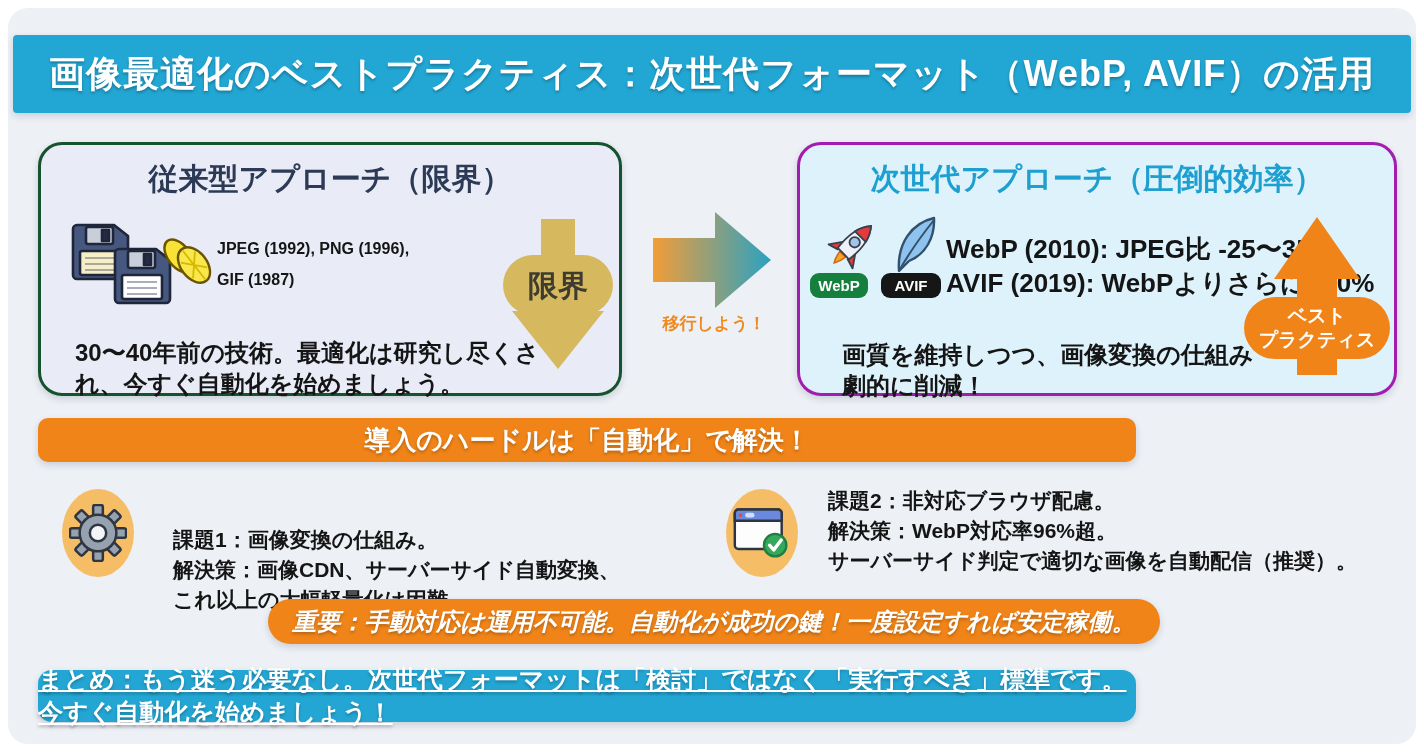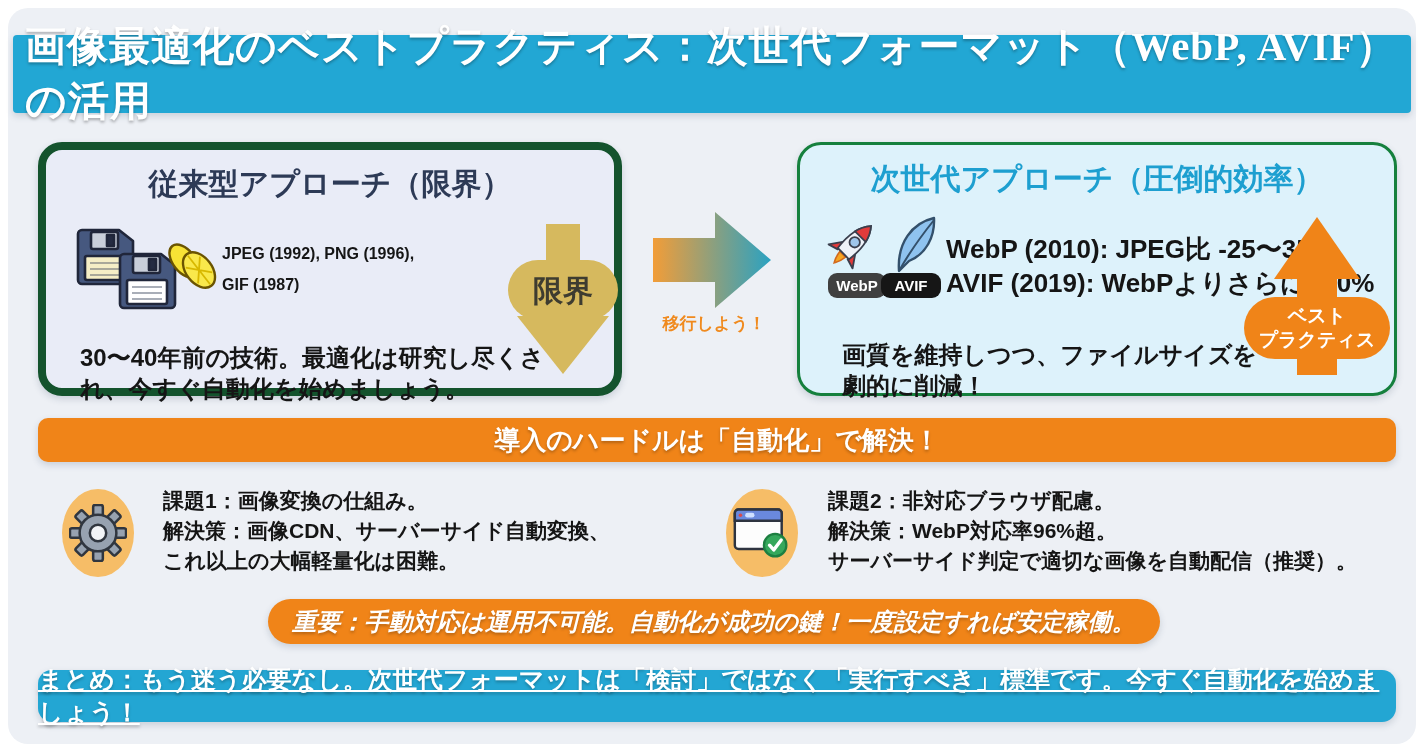--- a/index.html
+++ b/index.html
@@ -4,66 +4,66 @@
 <style>
   html,body{margin:0;padding:0;background:#ffffff;}
   .page{position:relative;width:1424px;height:752px;background:#ffffff;overflow:hidden;
         font-family:"Liberation Sans","DejaVu Sans",sans-serif;font-weight:bold;color:#17181c;}
   .panel{position:absolute;left:8px;top:8px;right:8px;bottom:8px;background:#edf0f5;border-radius:20px;}
   .shadow{box-shadow:0 3px 7px rgba(40,60,90,.18);}
 
   
   .header-band{position:absolute;left:13px;top:35px;width:1398px;height:78px;background:#22a7d4;
                border-radius:4px;display:flex;align-items:center;justify-content:center;}
-  .header-title{margin:12px;font-size:41px;color:#ffffff;letter-spacing:1px;
-                text-shadow:0 2px 3px rgba(0,0,0,.28);font-family:Liberation Serif, serif;}
+  .header-title{margin:0;font-size:36px;color:#ffffff;letter-spacing:1px;
+                text-shadow:0 2px 3px rgba(0,0,0,.28);}
 
   
   .box{position:absolute;top:142px;height:254px;border-radius:24px;box-sizing:border-box;}
-  .box.legacy{left:38px;width:584px;background:#e9ecf7;border:8px solid #14532d;}
-  .box.nextgen{left:797px;width:600px;background:#ddf2fb;border:3px solid #15803d;}
+  .box.legacy{left:38px;width:584px;background:#e9ecf7;border:3px solid #14532d;}
+  .box.nextgen{left:797px;width:600px;background:#ddf2fb;border:3px solid #a21caf;}
   .box-title{position:absolute;left:0;top:14px;width:100%;margin:0;text-align:center;font-size:30px;}
   .legacy-title{color:#2d3a56;}
   .nextgen-title{color:#1d9fd0;}
 
   .floppy-icon{position:absolute;left:28px;top:78px;}
   .lemon-icon{position:absolute;left:118px;top:86px;}
   .formats-text{position:absolute;left:176px;top:88px;font-size:16px;line-height:31px;color:#151515;}
   .limit-arrow{position:absolute;left:460px;top:74px;}
   .box-body{position:absolute;left:18px;top:176px;margin:16px;font-size:24px;line-height:31px;color:#151515;}
 
   .rocket-icon{position:absolute;left:24px;top:68px;}
   .feather-icon{position:absolute;left:92px;top:70px;}
   .badge{position:absolute;top:128px;height:25px;border-radius:9px;color:#ffffff;font-size:15px;
          display:flex;align-items:center;justify-content:center;}
-  .badge-webp{left:28px;width:58px;background:#404040;}
+  .badge-webp{left:10px;width:58px;background:#15803d;}
   .badge-avif{left:81px;width:60px;background:#161616;}
   .nextgen-lines{position:absolute;left:146px;top:87px;font-size:26px;line-height:34px;color:#151515;}
   .best-arrow{position:absolute;left:444px;top:72px;}
   .nextgen-body{left:26px;top:178px;}
 
   
   .transition-arrow{position:absolute;left:653px;top:210px;}
   .transition-label{position:absolute;left:628px;top:312px;width:172px;text-align:center;
                     font-size:17px;color:#f08a1e;}
 
   
-  .banner{position:absolute;left:38px;width:1358px;display:flex;align-items:center;justify-content:center;
+  .banner{position:absolute;left:38px;width:1098px;display:flex;align-items:center;justify-content:center;
           color:#ffffff;}
   .banner span{text-shadow:0 2px 3px rgba(0,0,0,.25);}
   .banner.automation{top:418px;height:44px;background:#f08418;border-radius:10px;font-size:26px;}
   .banner.summary{top:670px;height:52px;background:#23a6d3;border-radius:14px;font-size:25px;text-decoration:underline;}
 
   
   .challenge-circle{position:absolute;width:72px;height:88px;border-radius:50%;background:#f6bd67;
                     display:flex;align-items:center;justify-content:center;}
   .circle-1{left:62px;top:489px;}
   .circle-2{left:726px;top:489px;}
   .challenge-text{position:absolute;top:486px;font-size:21px;line-height:30px;color:#151515;}
-  .text-1{left:163px;}
+  .text-1{left:173px;margin-top:39px;}
   .text-2{left:828px;}
 
   
   .pill-important{position:absolute;left:268px;top:599px;width:892px;height:45px;background:#f08418;
                   border-radius:23px;display:flex;align-items:center;justify-content:center;
                   color:#ffffff;font-size:24px;font-style:italic;}
   .pill-important span{text-shadow:0 2px 3px rgba(0,0,0,.25);}
 
   svg text{font-family:"Liberation Sans","DejaVu Sans",sans-serif;font-weight:bold;}
 </style>
@@ -163,21 +163,21 @@
     <svg class="best-arrow" width="146" height="162" viewBox="0 0 146 162">
       <g fill="#f08418">
         <polygon points="73,0 30,62 116,62"></polygon>
         <rect x="53" y="58" width="40" height="100"></rect>
         <rect x="0" y="80" width="146" height="62" rx="31"></rect>
       </g>
       <text x="73" y="105" text-anchor="middle" font-size="19" fill="#ffffff">ベスト</text>
       <text x="73" y="129" text-anchor="middle" font-size="19" fill="#ffffff">プラクティス</text>
     </svg>
 
-    <p class="box-body nextgen-body"><span>画質を維持しつつ、ファイルサイズを</span><br><span>劇的に削減！</span></p>
+    <p class="box-body nextgen-body"><span>画質を維持しつつ、画像変換の仕組み</span><br><span>劇的に削減！</span></p>
   </section>
 
   <div class="banner automation shadow">
     <span>導入のハードルは「自動化」で解決！</span>
   </div>
 
   <div class="challenge-circle circle-1">
     <svg width="58" height="58" viewBox="0 0 60 60">
       <g fill="#97a2b0" stroke="#30363f" stroke-width="2.6" stroke-linejoin="round">
         <g>

